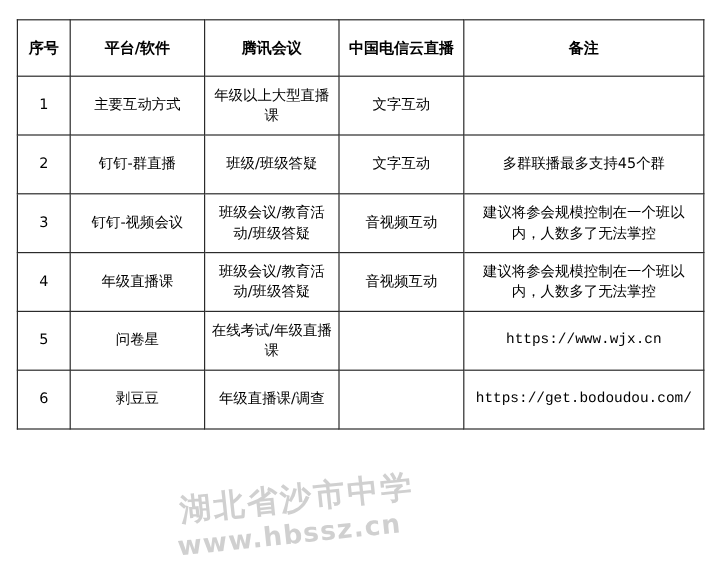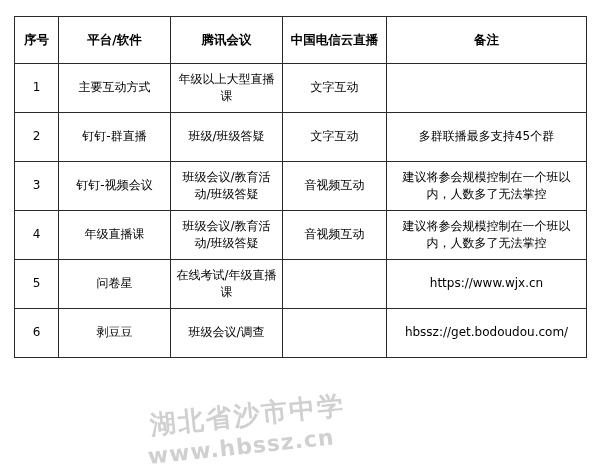--- a/index.html
+++ b/index.html
@@ -74,20 +74,21 @@
   .col-note { width: 200px; }
   td.note-cell {
     font-size: 11.5px;
     padding-left: 6px;
     padding-right: 6px;
   }
   td.url-cell {
     font-size: 11.5px;
     text-align: left;
     padding-left: 8px;
+    font-family: Liberation Mono, monospace;
   }
   .watermark {
     position: absolute;
     left: 0;
     top: 0;
     width: 600px;
     height: 472px;
     pointer-events: none;
     z-index: 1;
   }
@@ -174,21 +175,21 @@
         <tr>
           <td>5</td>
           <td>问卷星</td>
           <td>在线考试/年级直播课</td>
           <td></td>
           <td class="url-cell">https://www.wjx.cn</td>
         </tr>
         <tr>
           <td>6</td>
           <td>剥豆豆</td>
-          <td>班级会议/调查</td>
+          <td>年级直播课/调查</td>
           <td></td>
-          <td class="url-cell">hbssz://get.bodoudou.com/</td>
+          <td class="url-cell">https://get.bodoudou.com/</td>
         </tr>
       </tbody>
     </table>
   </div>
 
 </div>
 
 </body></html>

